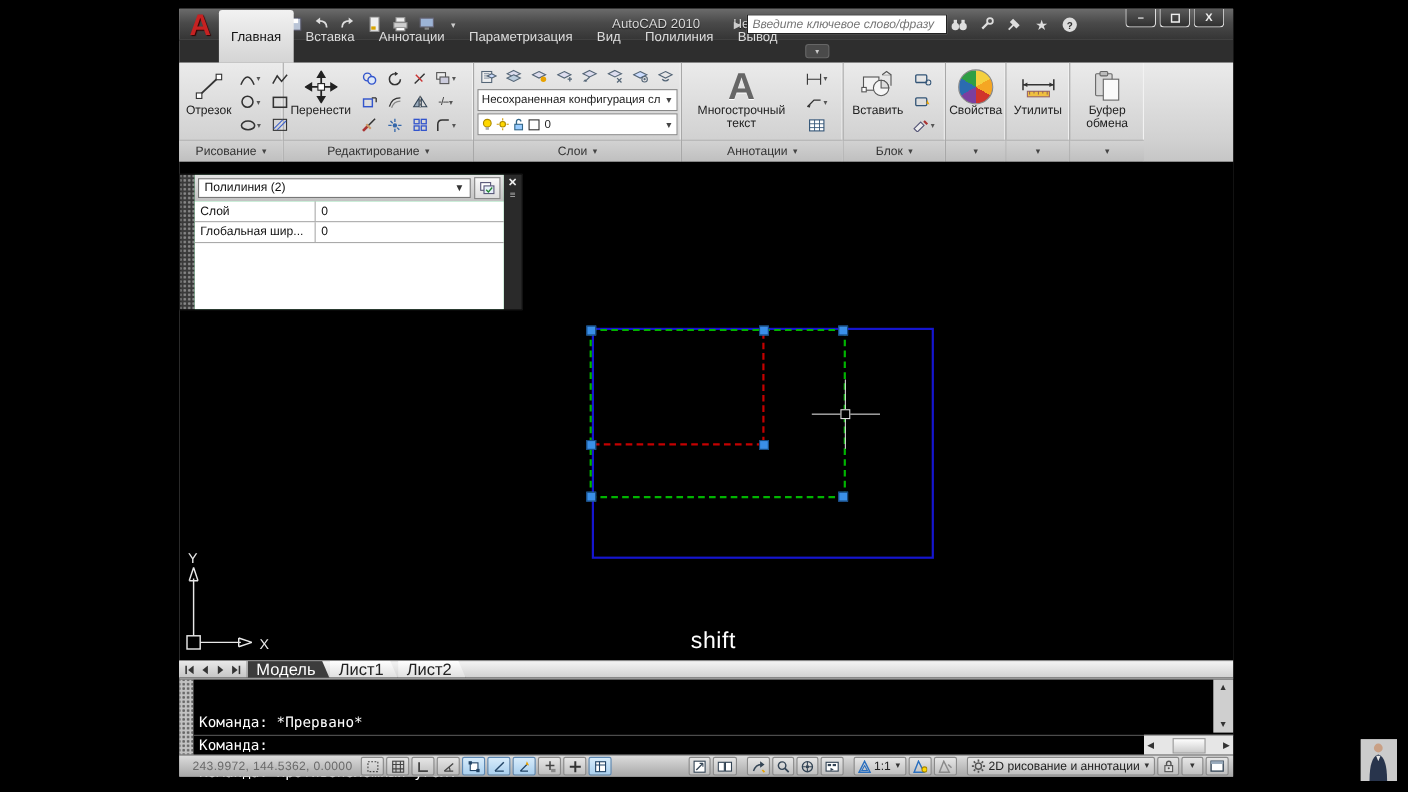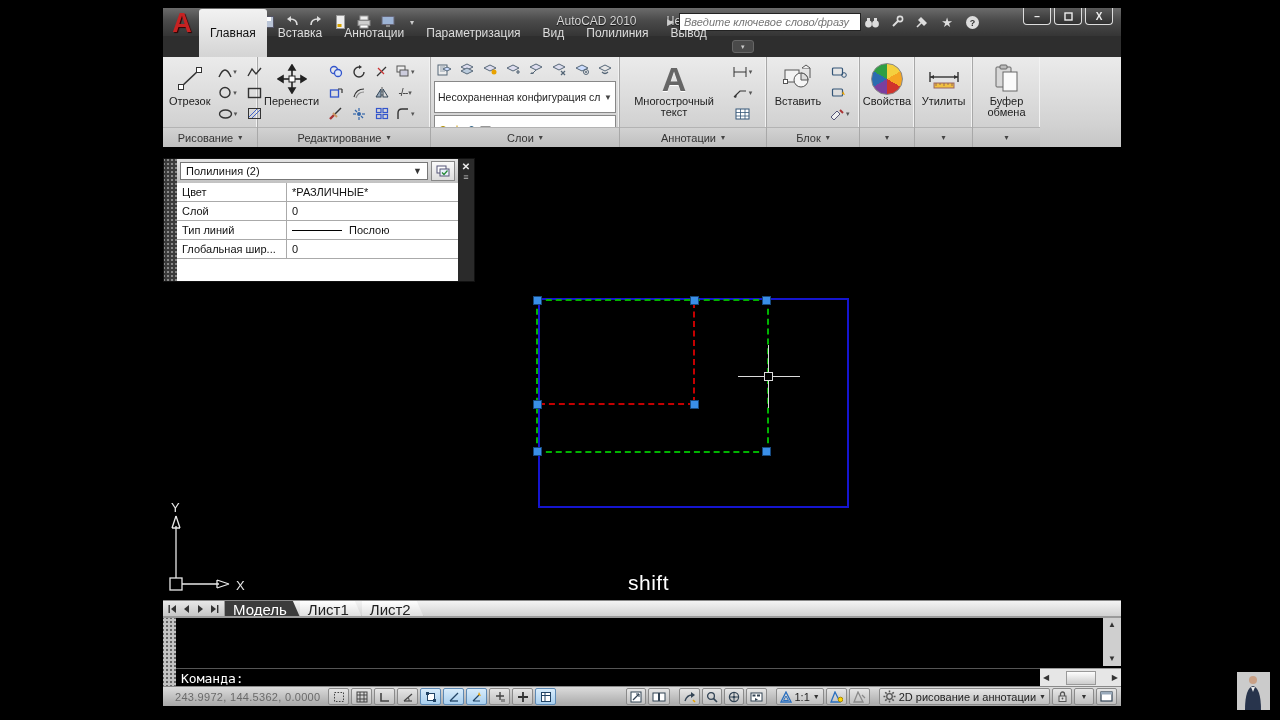--- a/index.html
+++ b/index.html
@@ -42,21 +42,21 @@
   .plabel{position:absolute;left:0;bottom:0;right:0;height:19px;background:linear-gradient(#d2d2d2,#bfbfbf);
     border-top:1px solid #b3b3b3;display:flex;align-items:center;justify-content:center;gap:5px;
     font-size:11px;color:#333;white-space:nowrap}
   .plabel .caret{font-size:8px;color:#444}
   .bigbtn{display:flex;flex-direction:column;align-items:center;justify-content:flex-start;
     font-size:11px;line-height:11px;color:#222;text-align:center;padding:2px 3px}
   .bigbtn .bicon{height:34px;display:flex;align-items:center;justify-content:center}
   .sgrid{display:grid;grid-auto-rows:20px;gap:1px;align-content:start;padding-top:2px}
   .sb{width:22px;height:19px;display:flex;align-items:center;justify-content:center;border-radius:2px}
   .mini-caret{font-size:7px;color:#555;margin-left:1px}
-  .dd{background:#fff;border:1px solid #888;height:32px;display:flex;align-items:center;
+  .dd{background:#fff;border:1px solid #888;height:20px;display:flex;align-items:center;
     font-size:10.5px;color:#222;padding:0 3px;box-sizing:border-box;white-space:nowrap;overflow:hidden}
   .dd .caret{margin-left:auto;font-size:8px;color:#444;padding-left:3px}
   .layers-col{display:flex;flex-direction:column;gap:2px;width:182px}
   .lrow{display:flex;gap:1px}
   .bigA{font-size:34px;color:#666;font-weight:bold;line-height:30px;text-shadow:0 1px 0 #fff}
   .wheel{width:30px;height:30px;border-radius:50%;border:1px solid #888;
     background:conic-gradient(#f4d03f 0 60deg,#f5a623 60deg 120deg,#d0342c 120deg 180deg,#7b3fa0 180deg 240deg,#2b6cb0 240deg 300deg,#2f9e44 300deg 360deg)}
 
   
   .canvas{position:absolute;left:0;top:139px;width:958px;height:453px;background:#000;overflow:hidden}
@@ -695,33 +695,22 @@
           <div class="qp-set">
             <svg width="14" height="12" viewBox="0 0 14 12">
                 <rect x="1" y="1" width="9" height="7" fill="#fff" stroke="#557"></rect>
                 <rect x="4" y="4" width="9" height="7" fill="#e8f0fa" stroke="#557"></rect>
                 <path d="M6 7.5 L8 9.5 L11.5 5.5" fill="none" stroke="#283" stroke-width="1.2"></path>
               </svg>
           </div>
         </div>
         <div class="qp-table">
           <div class="qp-row">
-            <span class="lab">Цвет</span>
-            <span class="val">*РАЗЛИЧНЫЕ*</span>
-          </div>
-          <div class="qp-row">
             <span class="lab">Слой</span>
             <span class="val">0</span>
-          </div>
-          <div class="qp-row">
-            <span class="lab">Тип линий</span>
-            <span class="val">
-                <span class="ltswatch"></span>
-                <span>Послою</span>
-              </span>
           </div>
           <div class="qp-row">
             <span class="lab">Глобальная шир...</span>
             <span class="val">0</span>
           </div>
         </div>
       </div>
     </div>
   </div>
 
@@ -750,20 +739,25 @@
           </svg>
         </div>
     </div>
     <div class="ltab active">Модель</div>
     <div class="ltab">Лист1</div>
     <div class="ltab">Лист2</div>
   </div>
 
   <div class="cmd">
     <div class="cmd-grip"></div>
+    <div class="cmd-hist">
+      <div>Команда: *Прервано*</div>
+      <div>Команда: Противоположный угол:</div>
+      
+    </div>
     <div class="cmd-vscroll">
       <span class="scr-arrow">▲</span>
       <span class="scr-arrow">▼</span>
     </div>
     <div class="cmd-input">Команда:</div>
     <div class="cmd-hscroll">
       <span class="scr-arrow">◀</span>
       <div class="cmd-hthumb"></div>
       <span class="scr-arrow">▶</span>
     </div>

